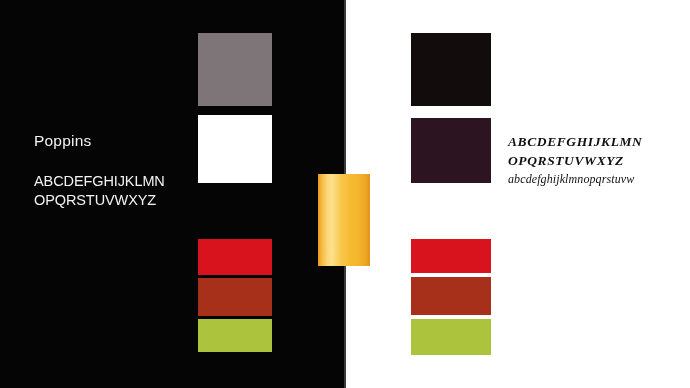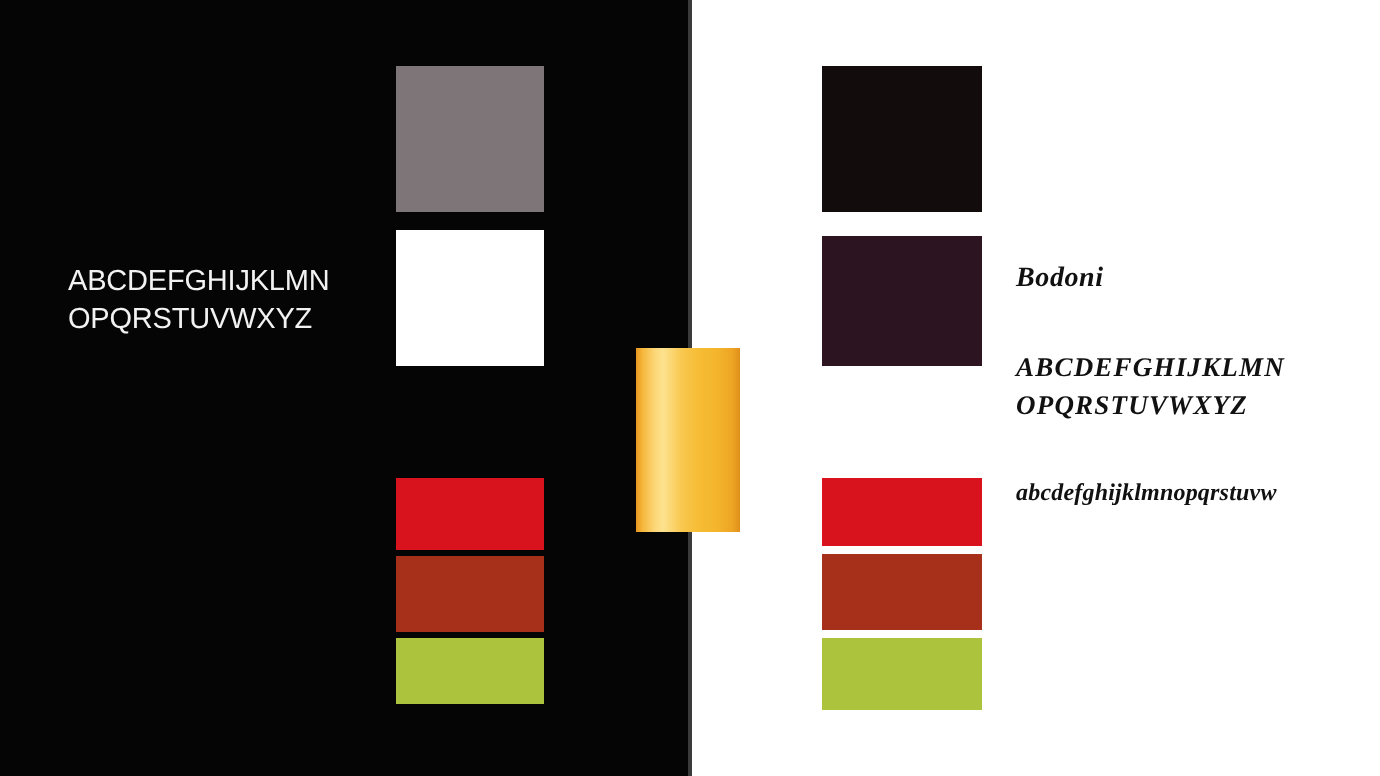--- a/index.html
+++ b/index.html
@@ -90,24 +90,23 @@
     font-style: italic;
     font-size: 14px;
     line-height: 19px;
   }
   .specimen-bodoni .glyph-line.caps {
     font-weight: 700;
     letter-spacing: 0.6px;
     font-size: 13.5px;
   }
   .specimen-bodoni .glyph-line.lower {
-    font-weight: 700;
+    font-weight: 400;
     font-size: 12px;
     letter-spacing: 0.1px;
-    margin-top: 25px;
   }
 
   
   .swatch {
     position: absolute;
   }
 
   
   .sw-gray   { left: 198px; top: 33px;  width: 74px; height: 73px; }
   .sw-white  { left: 198px; top: 115px; width: 74px; height: 68px; }
@@ -144,28 +143,28 @@
 </head>
 <body>
 
 <div id="board">
 
   <div class="half half-dark"></div>
   <div class="half half-light"></div>
   <div class="split-line"></div>
 
   <div class="specimen specimen-poppins">
+    <div class="font-name">Poppins</div>
     <div class="glyphs">
       <div class="glyph-line">ABCDEFGHIJKLMN</div>
       <div class="glyph-line">OPQRSTUVWXYZ</div>
     </div>
   </div>
 
   <div class="specimen specimen-bodoni">
-    <div class="font-name">Bodoni</div>
     <div class="glyphs">
       <div class="glyph-line caps">ABCDEFGHIJKLMN</div>
       <div class="glyph-line caps">OPQRSTUVWXYZ</div>
       <div class="glyph-line lower">abcdefghijklmnopqrstuvw</div>
     </div>
   </div>
 
   <div class="swatch sw-gray" style="background: rgb(125, 117, 120);"></div>
   <div class="swatch sw-white" style="background: rgb(255, 255, 255);"></div>
   <div class="swatch sw-red-l" style="background: rgb(216, 19, 29);"></div>

